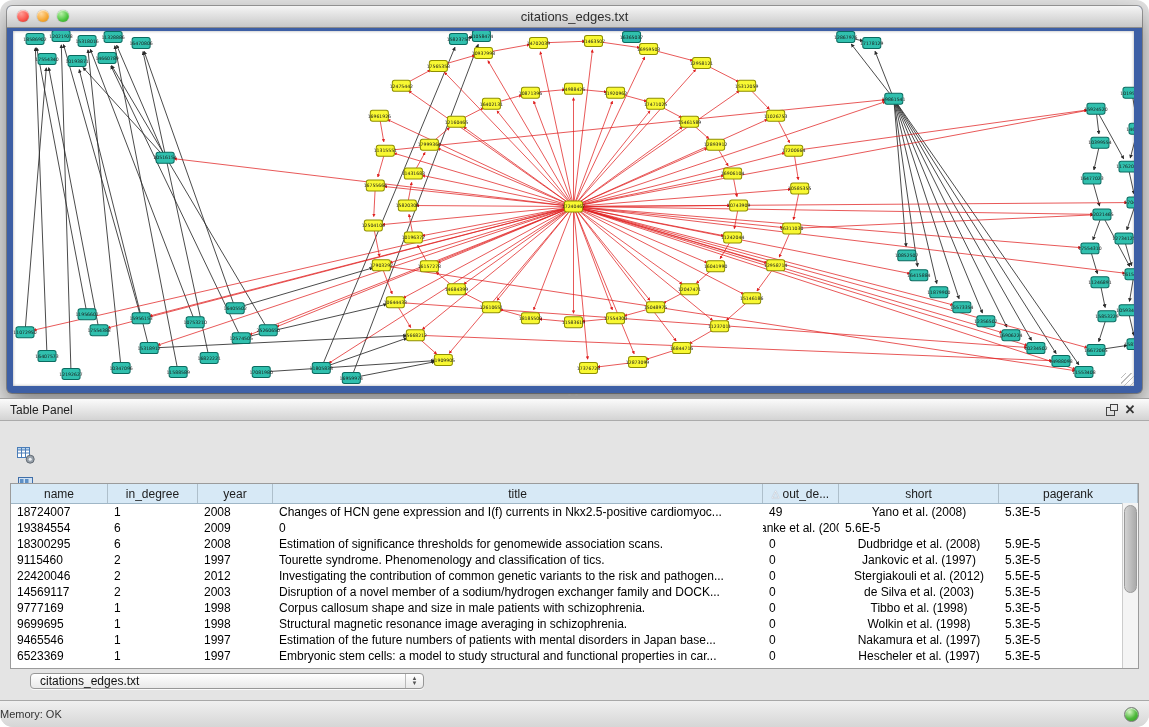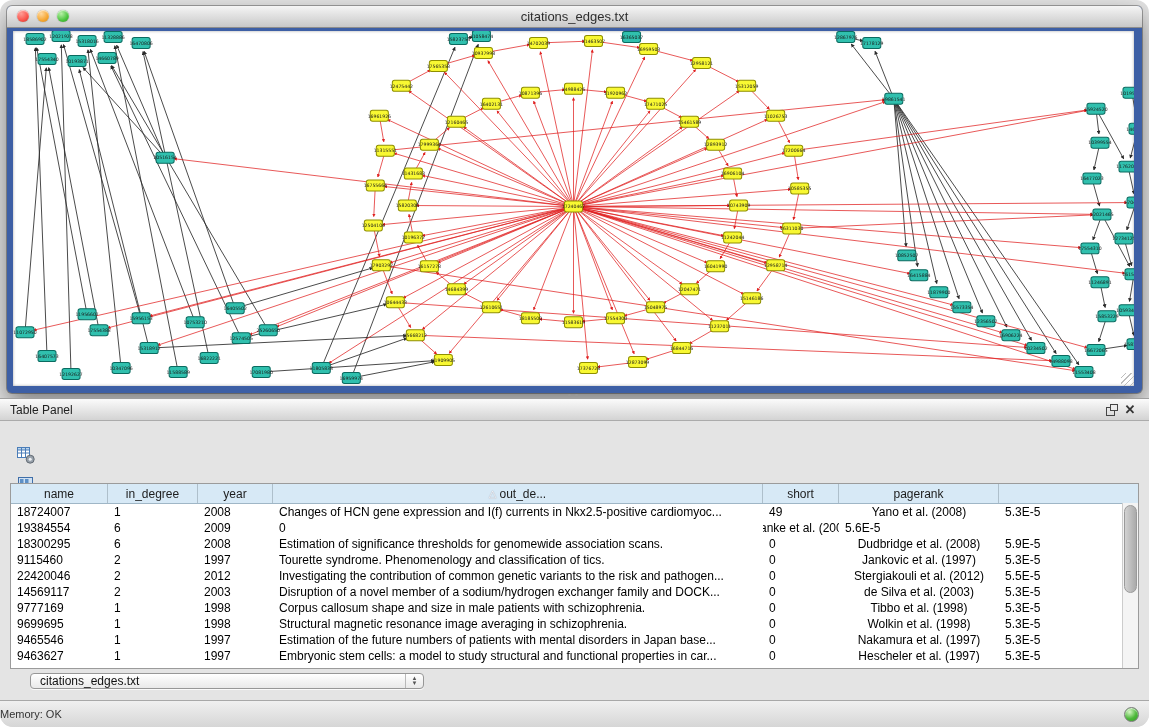--- a/index.html
+++ b/index.html
@@ -814,20 +814,23 @@
           <div class="th">
             <span>name</span>
           </div>
           <div class="th">
             <span>in_degree</span>
           </div>
           <div class="th">
             <span>year</span>
           </div>
           <div class="th">
+            <span>title</span>
+          </div>
+          <div class="th">
             <span class="sort-tri">△</span>
             <span>out_de...</span>
           </div>
           <div class="th">
             <span>short</span>
           </div>
           <div class="th">
             <span>pagerank</span>
           </div>
         </div>
@@ -906,21 +909,21 @@
           <div class="tr grid">
             <div class="td">9465546</div>
             <div class="td">1</div>
             <div class="td">1997</div>
             <div class="td">Estimation of the future numbers of patients with mental disorders in Japan base...</div>
             <div class="td">0</div>
             <div class="td center">Nakamura et al. (1997)</div>
             <div class="td">5.3E-5</div>
           </div>
           <div class="tr grid">
-            <div class="td">9463627</div>
+            <div class="td">6523369</div>
             <div class="td">1</div>
             <div class="td">1997</div>
             <div class="td">Embryonic stem cells: a model to study structural and functional properties in car...</div>
             <div class="td">0</div>
             <div class="td center">Hescheler et al. (1997)</div>
             <div class="td">5.3E-5</div>
           </div>
         </div>
       <div class="vscroll">
         <div class="vthumb"></div>

